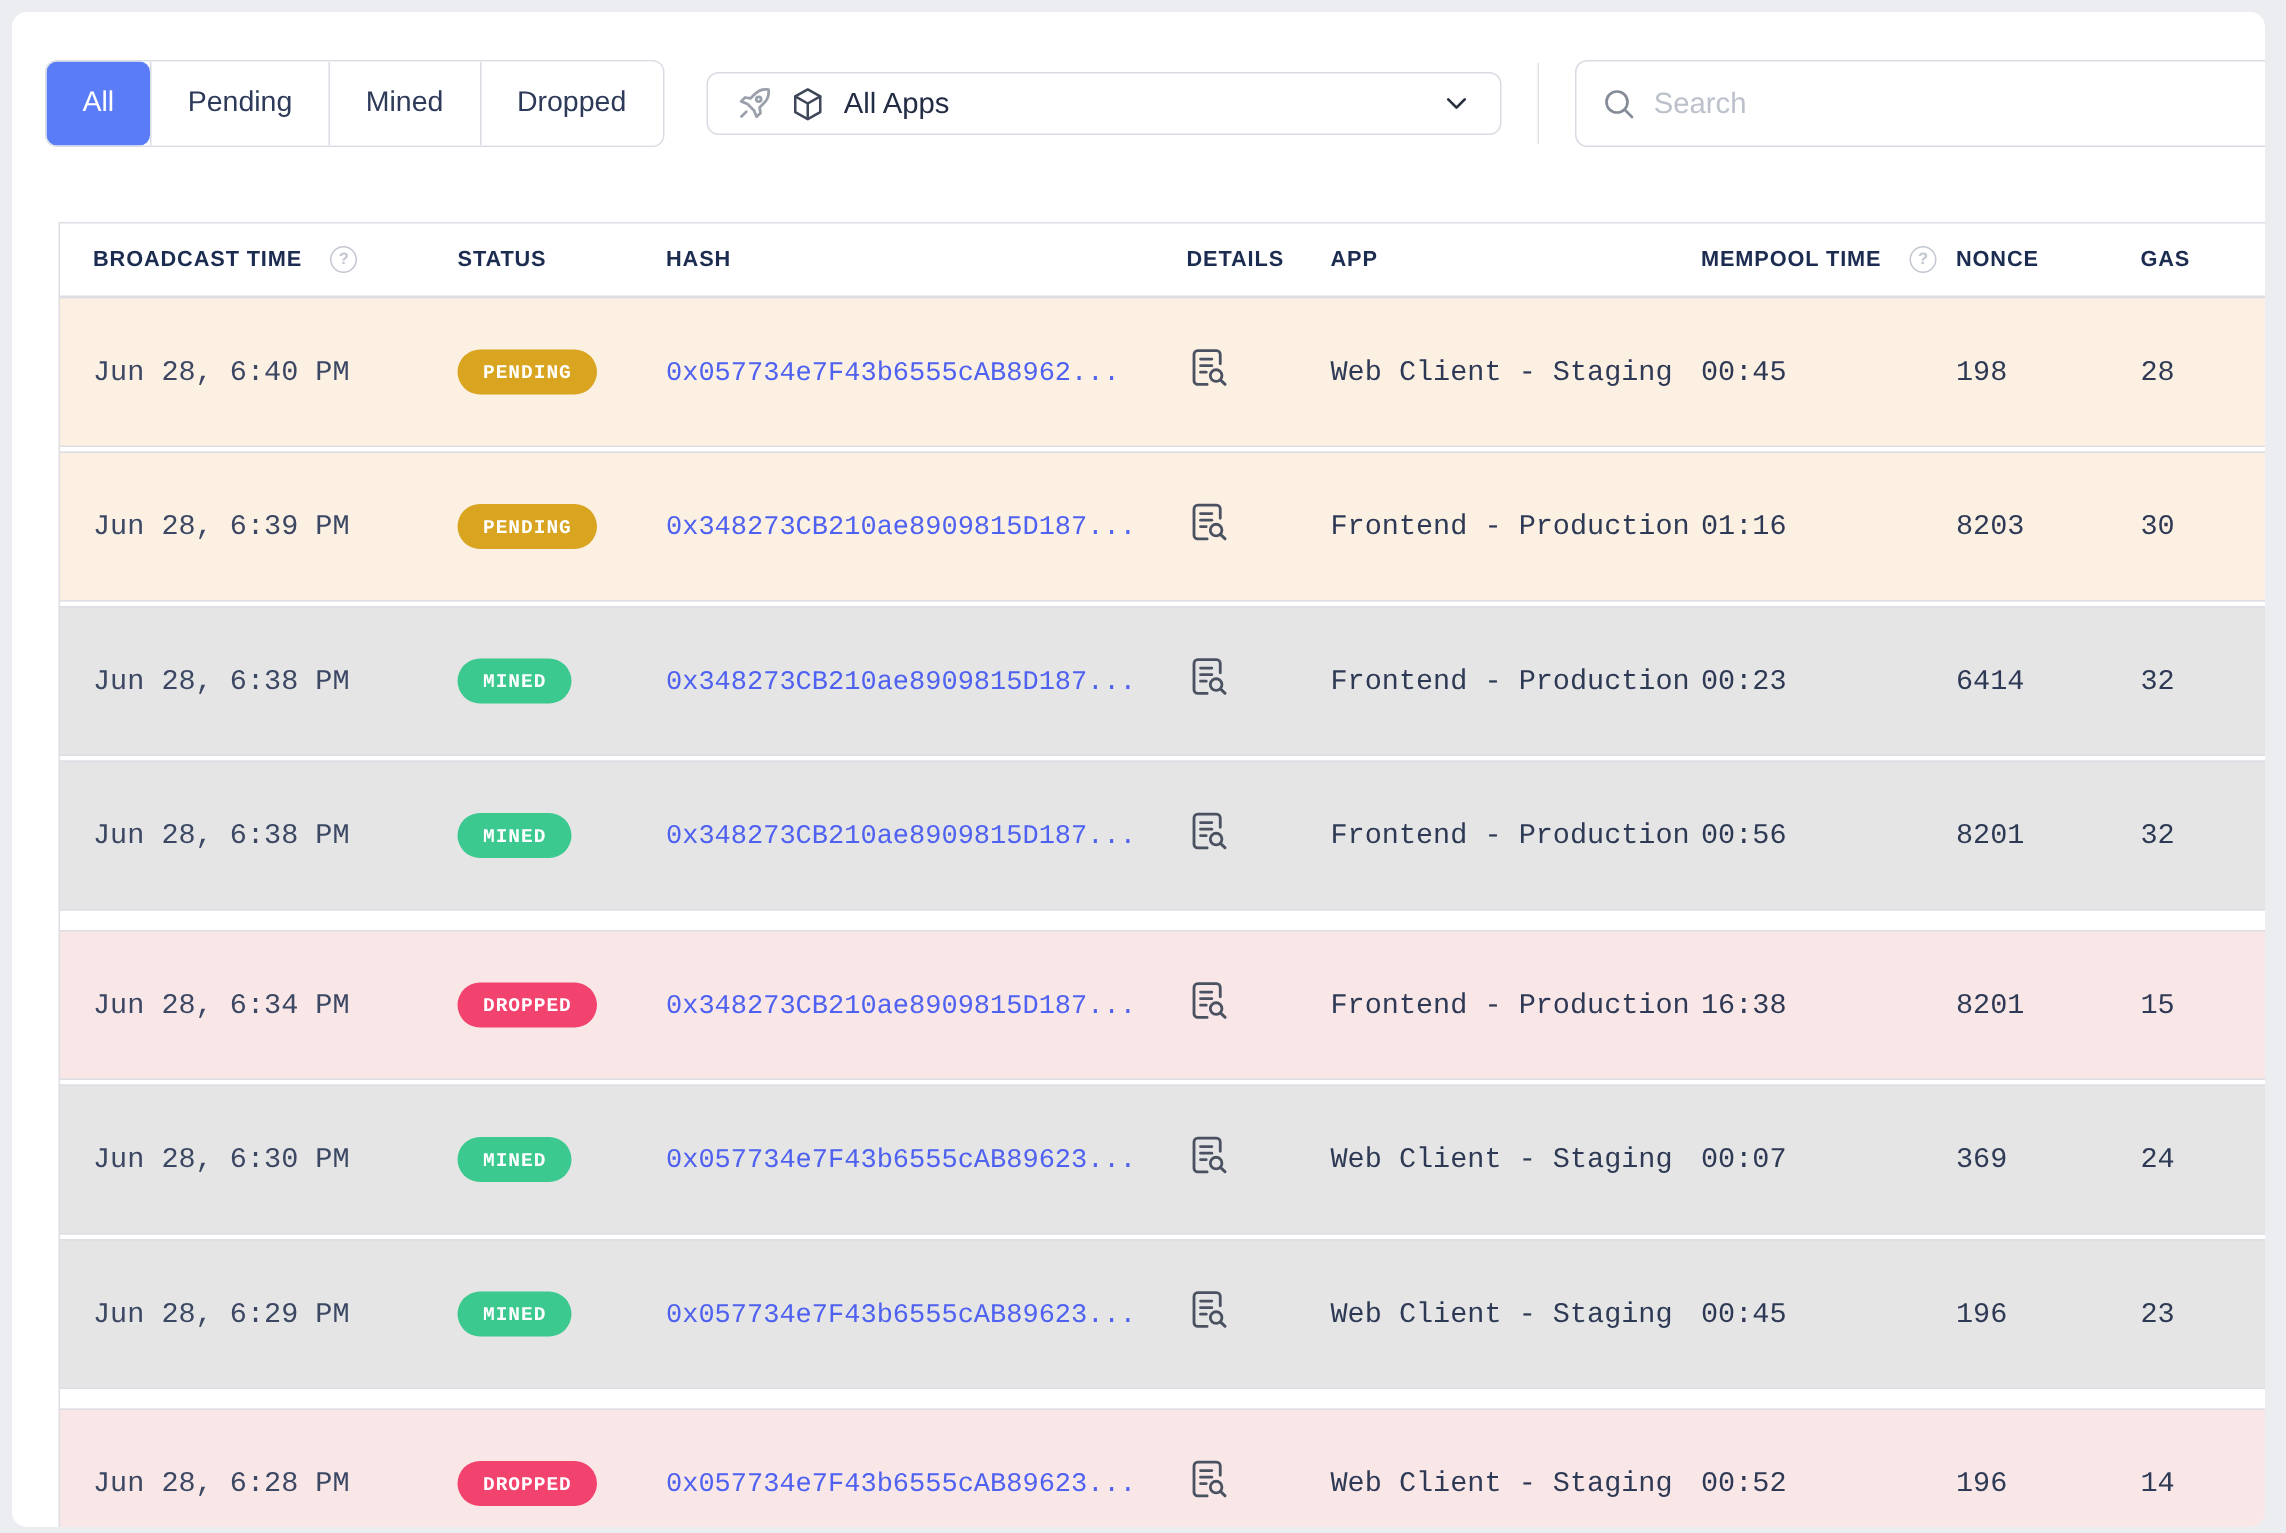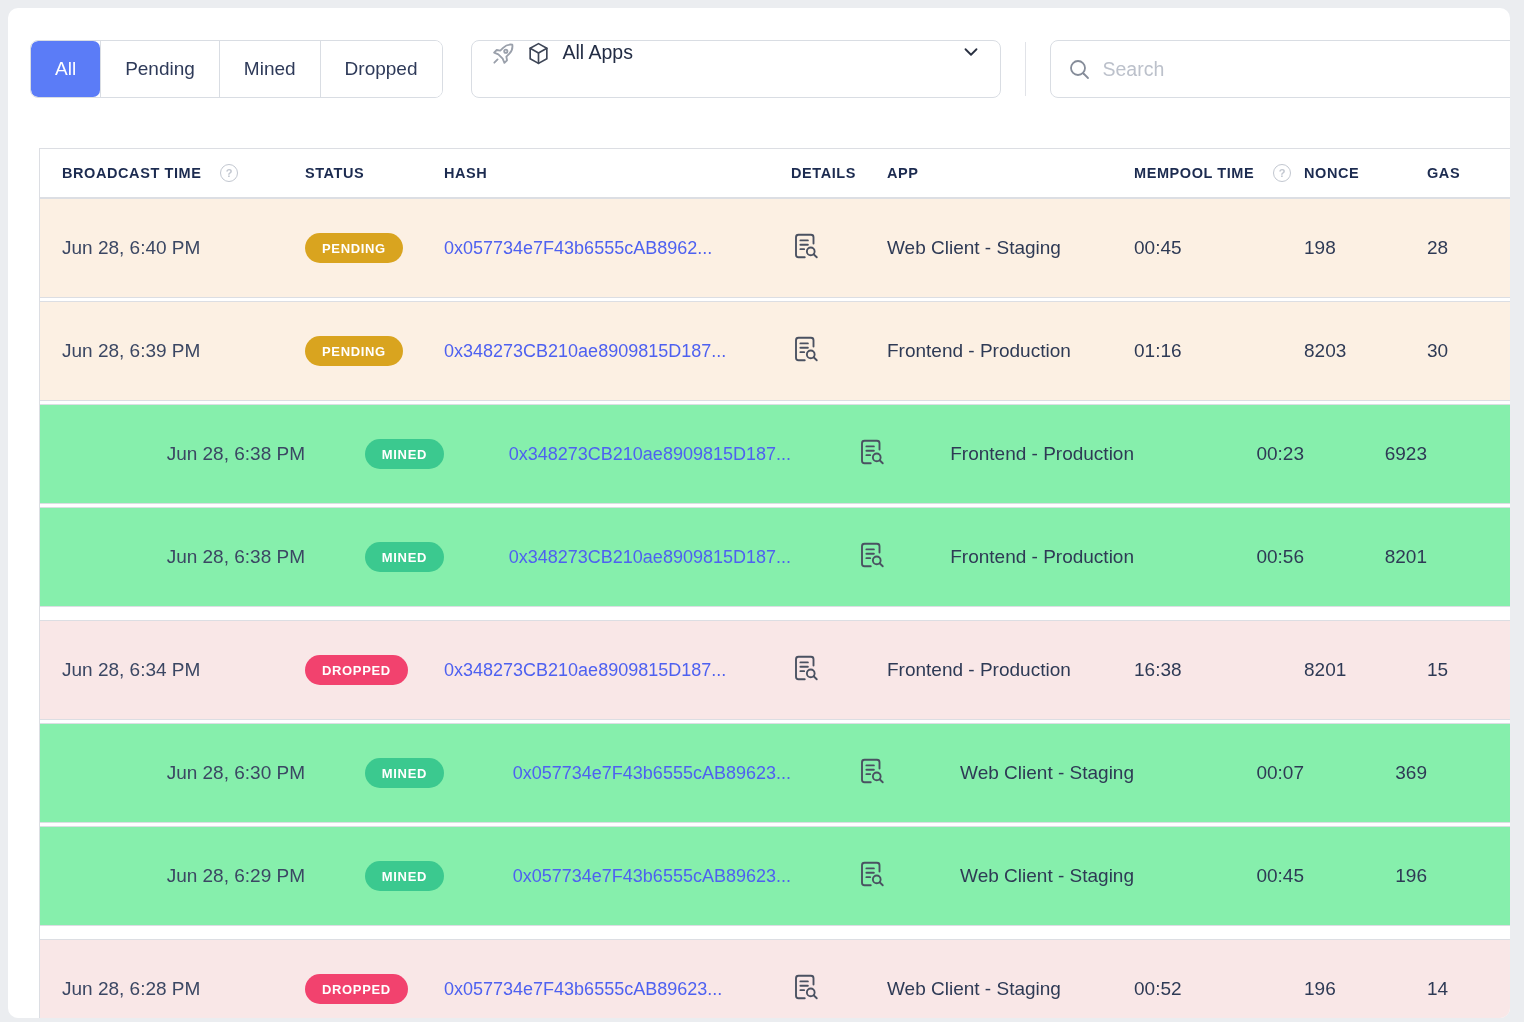--- a/index.html
+++ b/index.html
@@ -26,21 +26,21 @@
   }
   .tab {
     display:flex; align-items:center; padding:0 24px;
     font-size:19px; color:#2e3a59; cursor:pointer;
     border-left:1px solid #d9dde3; background:#fff;
   }
   .tab:first-child { border-left:none; }
   .tab.active { background:#5b7cf7; color:#fff; border-radius:7px; }
 
   .dropdown {
-    display:flex; align-items:flex-start; height:58px;
+    display:flex; align-items:center; height:42px;
     border:1px solid #d9dde3; border-radius:8px;
     padding:0 18px; background:#fff; cursor:pointer; flex-shrink:0;
   }
   .dropdown .dd-label { font-size:19.5px; color:#222c44; margin-left:12px; }
   .dropdown .chev { margin-left:auto; display:flex; }
   .dd-apps { width:530px; }
   .dd-time { width:318px; }
 
   .icon { display:inline-flex; align-items:center; justify-content:center; }
   .icon svg { display:block; }
@@ -85,23 +85,24 @@
     width:18px; height:18px; border:1.5px solid #c2c7d0; border-radius:50%;
     color:#c2c7d0; font-size:11px; font-weight:bold;
     display:inline-flex; align-items:center; justify-content:center;
     flex-shrink:0;
   }
   .trow {
     height:100px;
     border-top:1px solid #dcdee3;
     border-bottom:1px solid #dcdee3;
     margin-bottom:3px;
+    font-family:Liberation Mono, monospace;
   }
   .s-pending { background:#fcf0e3; }
-  .s-mined   { background:#86efac;text-align:right; }
+  .s-mined   { background:#e5e5e5; }
   .s-dropped { background:#f9e7e7;margin-top:13px; }
 
   .cell { font-size:19px; color:#2e3a55; white-space:nowrap; }
   .cell.time { color:#3b4763; }
 
   .badge {
     display:inline-flex; align-items:center; justify-content:center;
     height:30px; padding:0 17px; border-radius:999px;
     color:#fff; font-size:13px; font-weight:bold; letter-spacing:0.05em;
   }
@@ -263,21 +264,21 @@
           <path d="M7.5 7.5h6"></path>
           <path d="M7.5 11h6"></path>
           <path d="M7.5 14.5h3"></path>
           <circle cx="15.8" cy="16.3" r="3.1"></circle>
           <path d="M18.1 18.6L20.6 21"></path>
         </svg>
       </span>
     </div>
     <div class="cell">Frontend - Production</div>
     <div class="cell">00:23</div>
-    <div class="cell">6923</div>
+    <div class="cell">6414</div>
     <div class="cell">32</div>
   </div>
 
   <div class="trow grid s-mined">
     <div class="cell time">Jun 28, 6:38 PM</div>
     <div class="cell">
       <span class="badge b-mined">MINED</span>
     </div>
     <div class="cell">
       <a class="hash" href="#">0x348273CB210ae8909815D187...</a>

